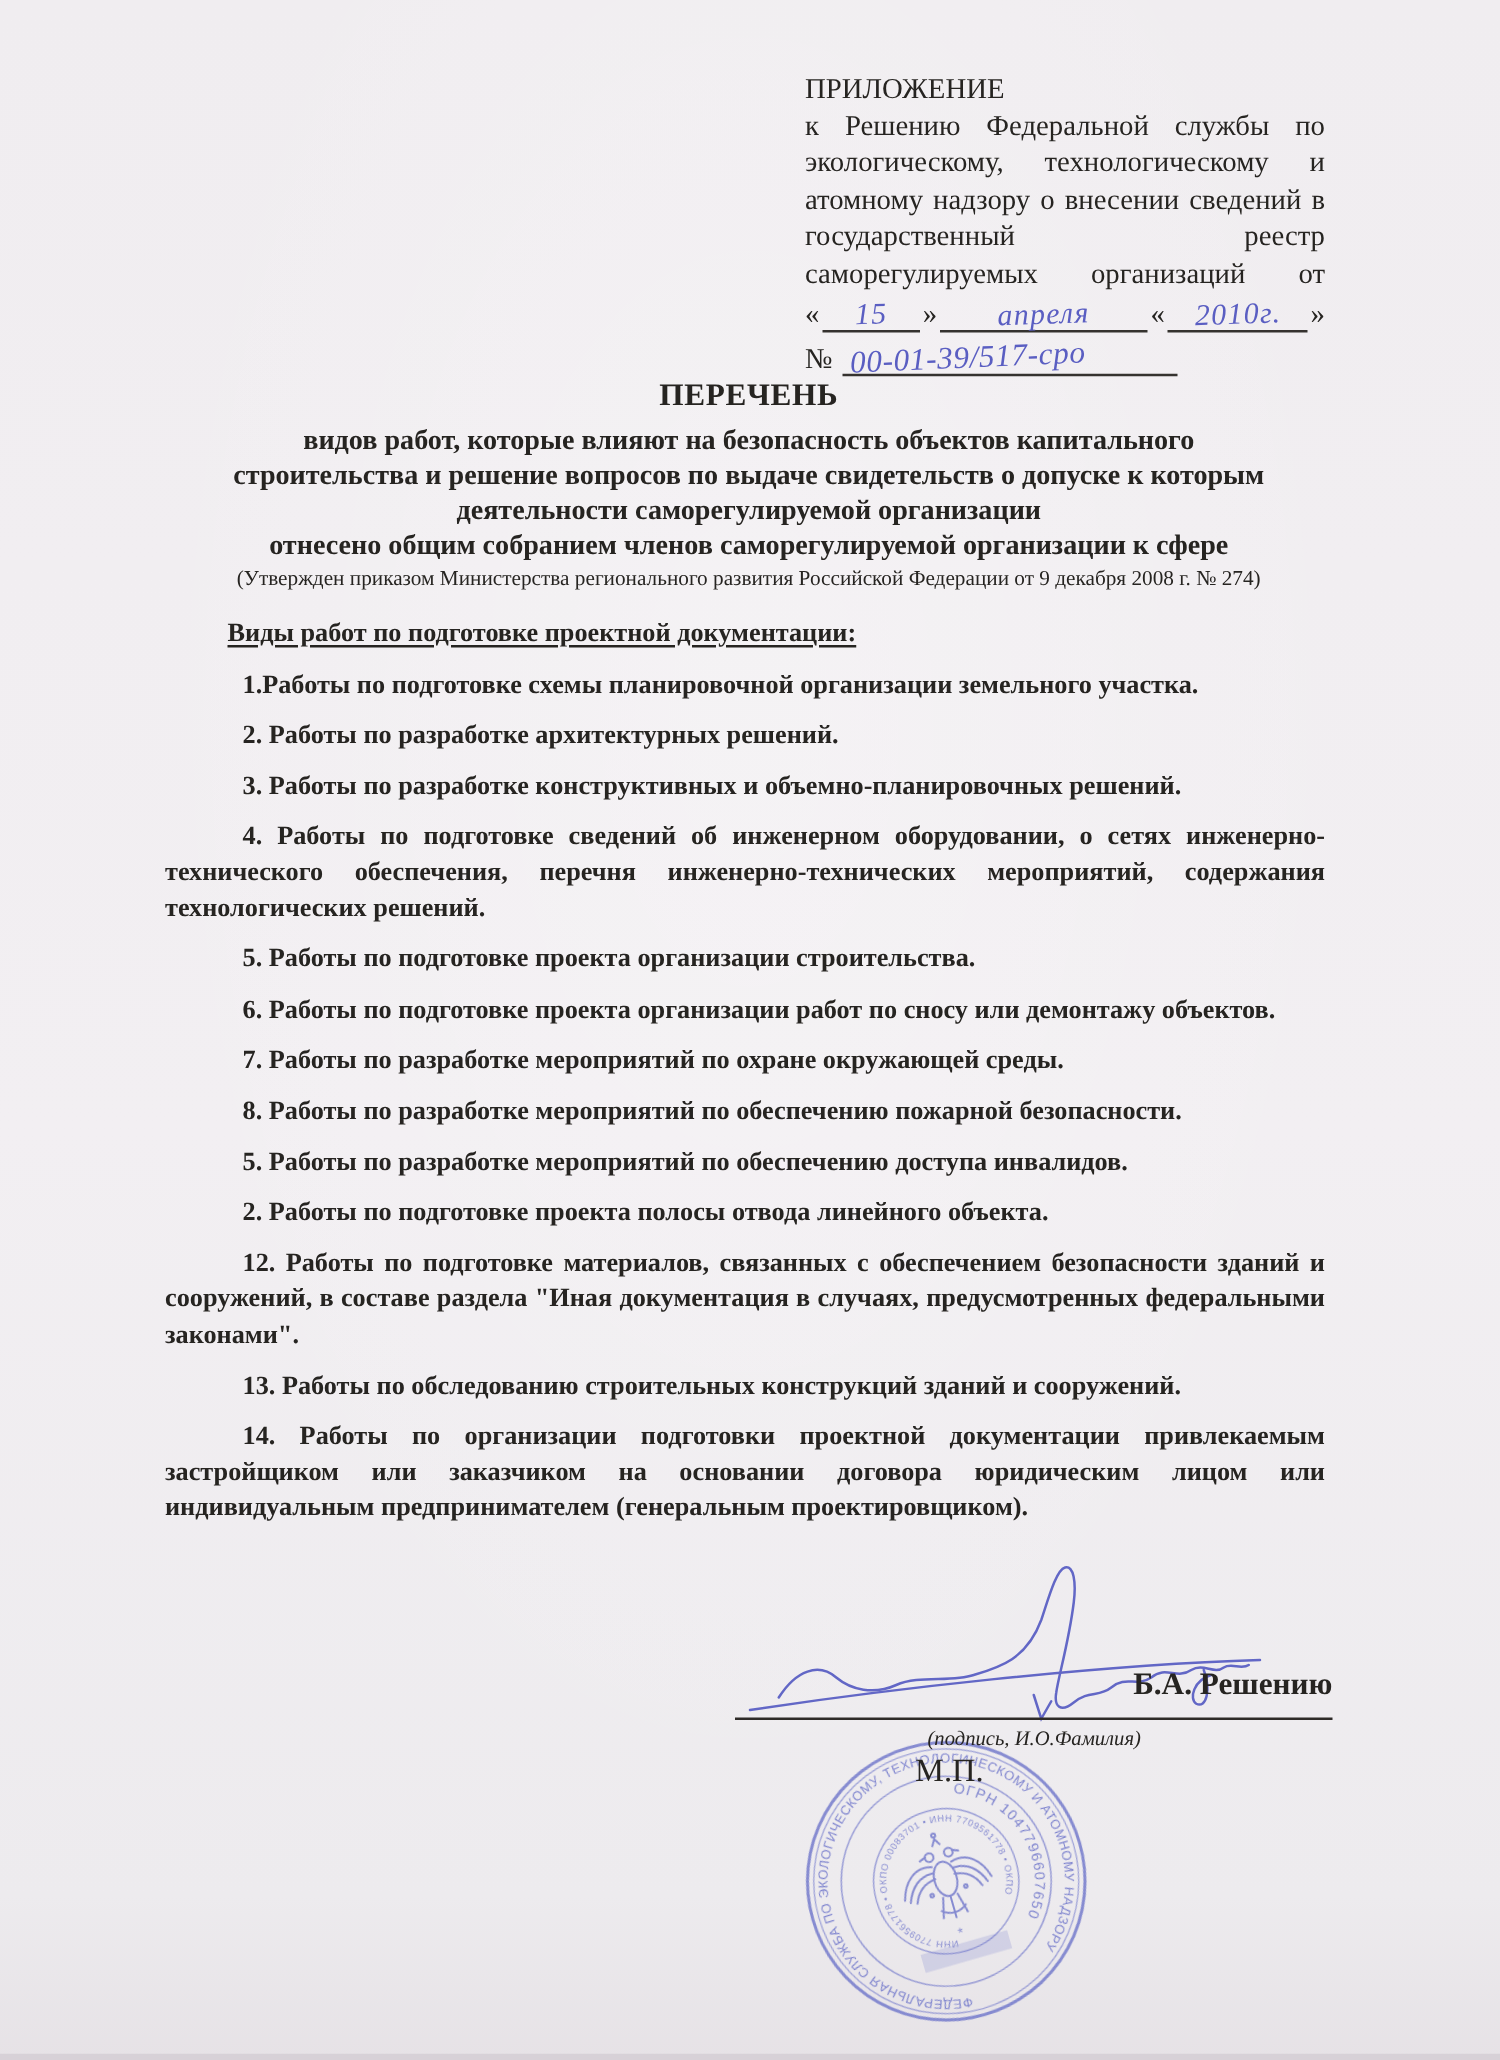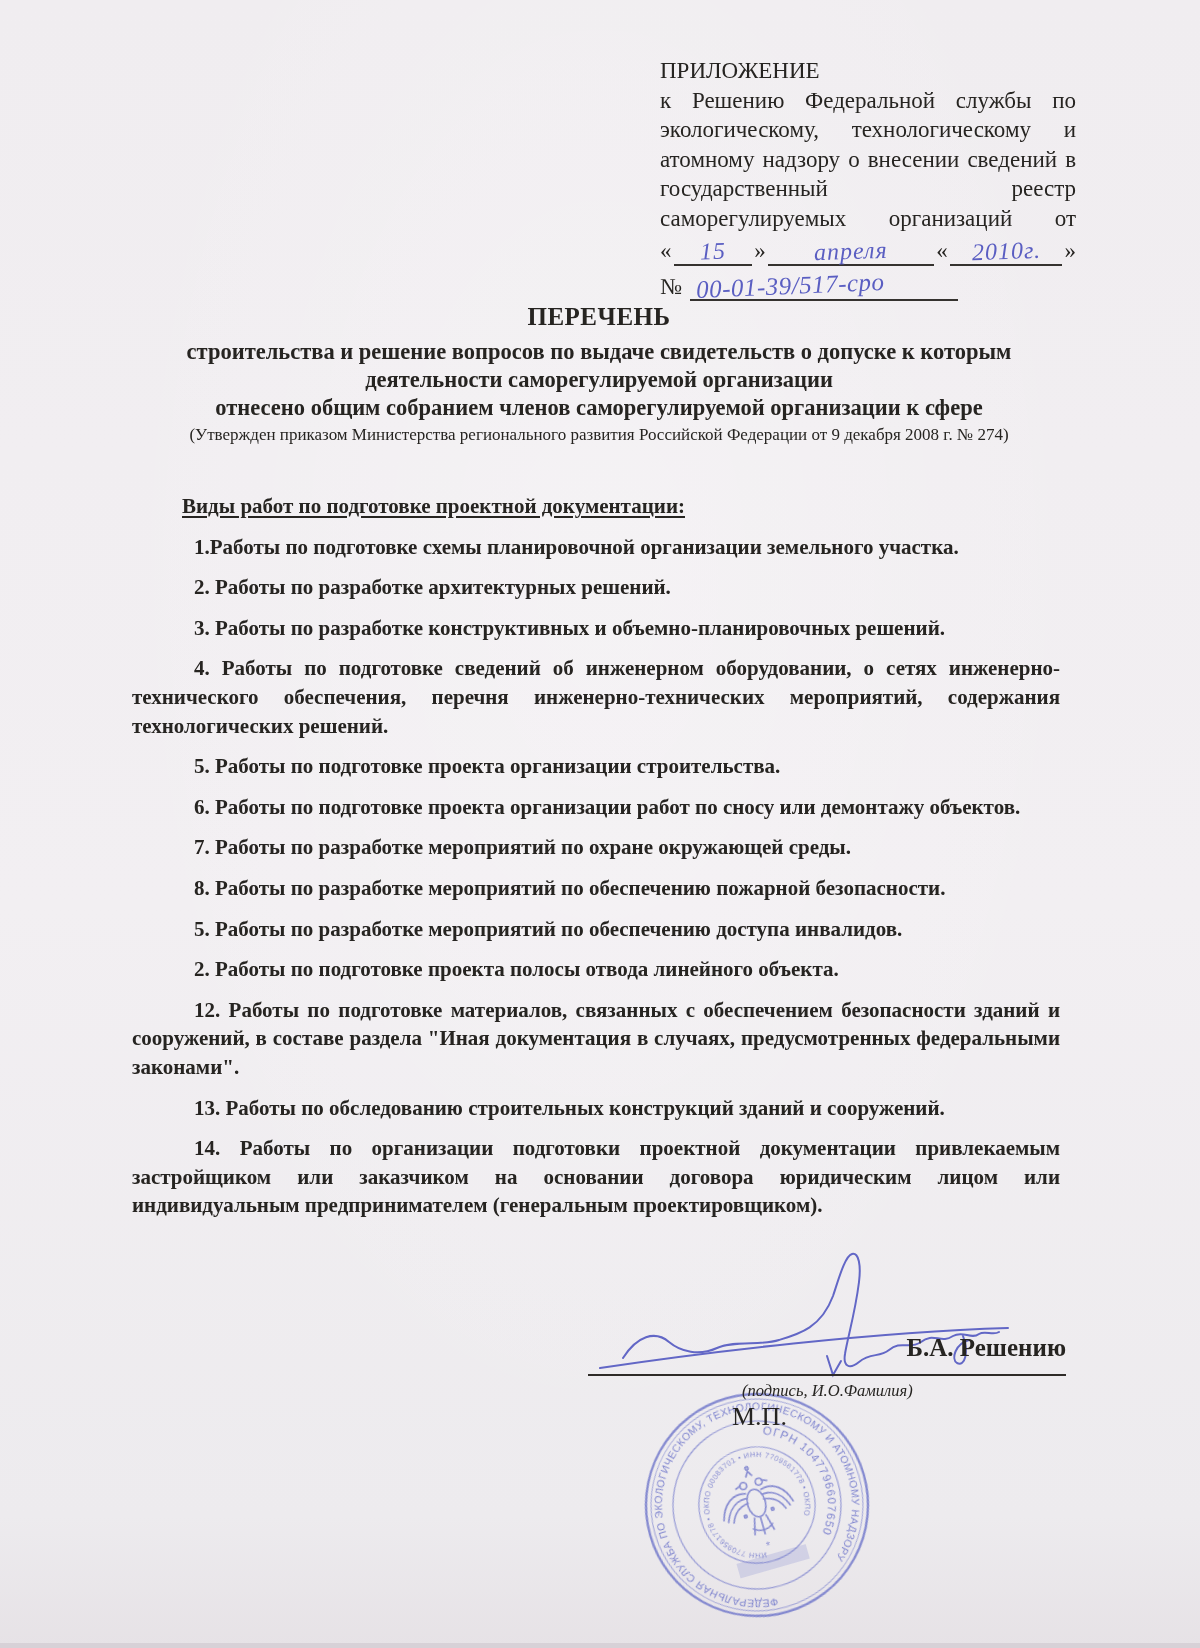--- a/index.html
+++ b/index.html
@@ -16,21 +16,21 @@
     color: #262421;
     font-family: "Liberation Serif", serif;
   }
   .scan-edge {
     position: absolute; left: 0; bottom: 0; width: 100%; height: 5px;
     background: #d7d1d7;
   }
 
   
   .appendix {
-    position: absolute; left: 660px; top: 56px; width: 416px;
+    position: absolute; left: 644px; top: 56px; width: 416px;
     font-size: 23px; line-height: 29.5px;
   }
   .appendix-heading { text-align: left; }
   .appendix-body {
     margin: 0; text-align: justify; text-align-last: justify;
   }
   .date-row {
     margin-top: 3px;
     display: flex; align-items: flex-end; justify-content: space-between;
     font-size: 23px;
@@ -126,20 +126,21 @@
 
     <div class="number-row">
       <span>№</span>
       <span class="blank blank-number"><span class="hand hand-number">00-01-39/517-сро</span></span>
     </div>
   </div>
 
   <div class="doc-title">
     <h1>ПЕРЕЧЕНЬ</h1>
     <div class="doc-subtitle">
+      <div>видов работ, которые влияют на безопасность объектов капитального</div>
       <div>строительства и решение вопросов по выдаче свидетельств о допуске к которым</div>
       <div>деятельности саморегулируемой организации</div>
       <div>отнесено общим собранием членов саморегулируемой организации к сфере</div>
     </div>
     <div class="approval-note">(Утвержден приказом Министерства регионального развития Российской Федерации от 9 декабря 2008 г. № 274)</div>
   </div>
 
   <div class="body-text">
     <p class="section-heading"><span>Виды работ по подготовке проектной документации:</span></p>
     <p class="item">1.Работы по подготовке схемы планировочной организации земельного участка.</p>

